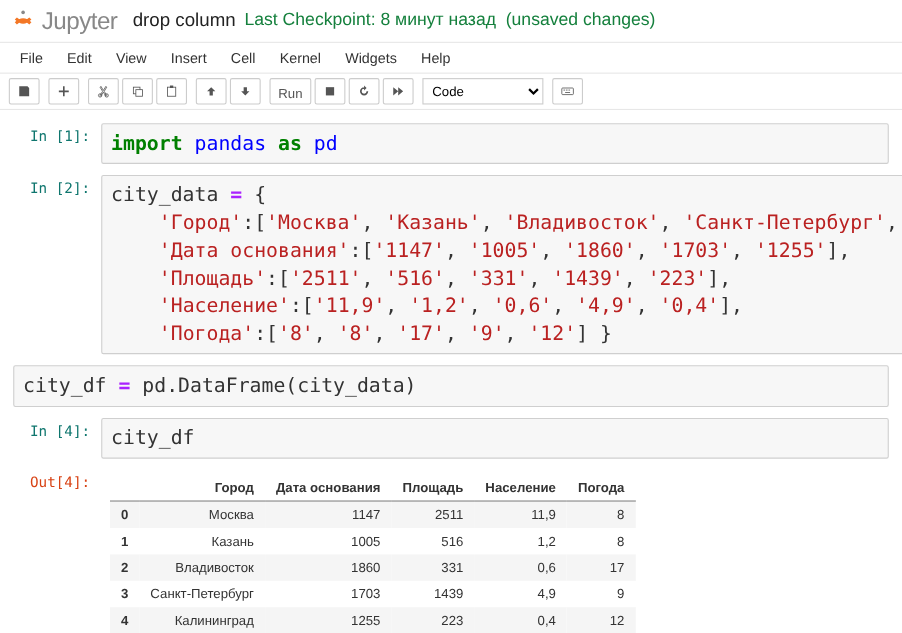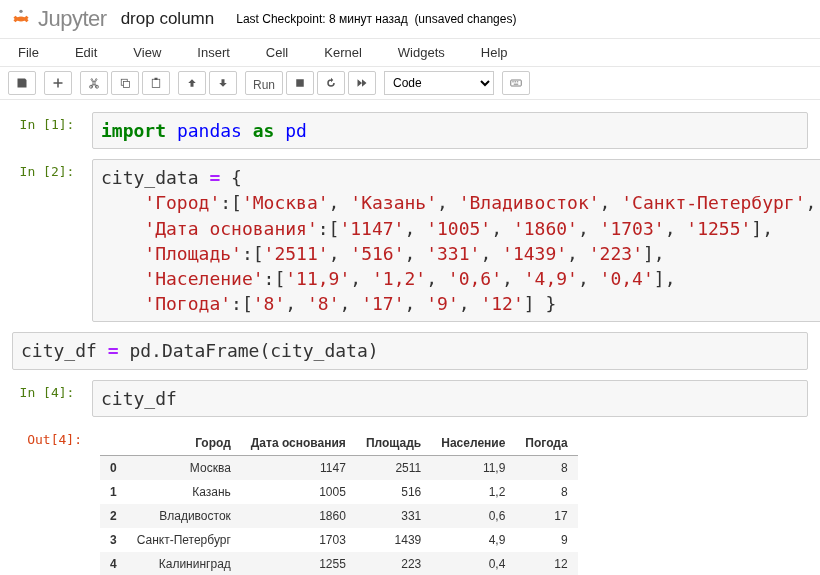--- a/index.html
+++ b/index.html
@@ -1,33 +1,33 @@
 <!DOCTYPE html>
 <html><head>
 <meta charset="utf-8">
 <style>
 * { box-sizing: border-box; margin: 0; padding: 0; }
 body { font-family: "Helvetica Neue", Helvetica, Arial, sans-serif; font-size: 13px; color: #333; background: #fff; width: 820px; }
 .header { display: flex; align-items: center; padding: 6px 10px; border-bottom: 1px solid #e7e7e7; }
 .logo { display: flex; align-items: center; gap: 6px; }
 .logo-text { font-size: 22px; color: #888; letter-spacing: -0.5px; }
 .nb-title { margin-left: 14px; font-size: 17px; color: #222; }
-.checkpoint { margin-left: 22px; color: #000000; font-size: 12px; }
-.menubar { display: flex; gap: 36px; padding: 6px 18px; border-bottom: 1px solid #e7e7e7; }
+.checkpoint { margin-left: 8px; color: #15803d; font-size: 16px; }
+.menubar { display: flex; gap: 22px; padding: 6px 18px; border-bottom: 1px solid #e7e7e7; }
 .menubar span { color: #333; font-size: 13px; cursor: pointer; }
 .toolbar { display: flex; align-items: center; gap: 4px; padding: 4px 8px; border-bottom: 1px solid #e7e7e7; }
 .tbtn { border: 1px solid #ccc; background: #fff; padding: 3px 7px; border-radius: 2px; cursor: pointer; display: flex; align-items: center; justify-content: center; height: 24px; min-width: 26px; color: #555; font-size: 12px; flex-direction: column; }
 .tbtn svg { width: 12px; height: 12px; fill: #555; }
 .tgroup { display: flex; gap: 3px; margin-right: 4px; }
 .run-btn { gap: 4px; }
 select.celltype { border: 1px solid #ccc; height: 24px; font-size: 12px; padding: 0 4px; width: 110px; background: #fff; }
 .notebook { padding: 12px 12px 20px 12px; }
 .cell { display: flex; margin-bottom: 10px; }
 .prompt { width: 80px; text-align: right; padding-right: 10px; font-family: "DejaVu Sans Mono", Menlo, Consolas, monospace; font-size: 13px; padding-top: 5px; flex-shrink: 0; }
-.in-prompt { color: #4d7c0f; text-align: center; }
+.in-prompt { color: #0f766e; }
 .out-prompt { color: #D84315; }
 .input-area { border: 1px solid #cfcfcf; background: #f7f7f7; padding: 5px 8px; flex: 1; font-family: "DejaVu Sans Mono", Menlo, Consolas, monospace; font-size: 18px; line-height: 1.4; white-space: pre; border-radius: 2px; }
 .output-area { flex: 1; padding: 4px 0 0 8px; }
 table.df { border-collapse: collapse; font-size: 12px; }
 table.df th, table.df td { padding: 5px 10px; text-align: right; }
 table.df thead th { border-bottom: 1px solid #aaa; font-weight: bold; }
 table.df tbody th { font-weight: bold; text-align: right; }
 table.df tbody tr:nth-child(odd) { background: #f5f5f5; }
 .kw { color: #008000; font-weight: bold; }
 .nn { color: #0000FF; }

